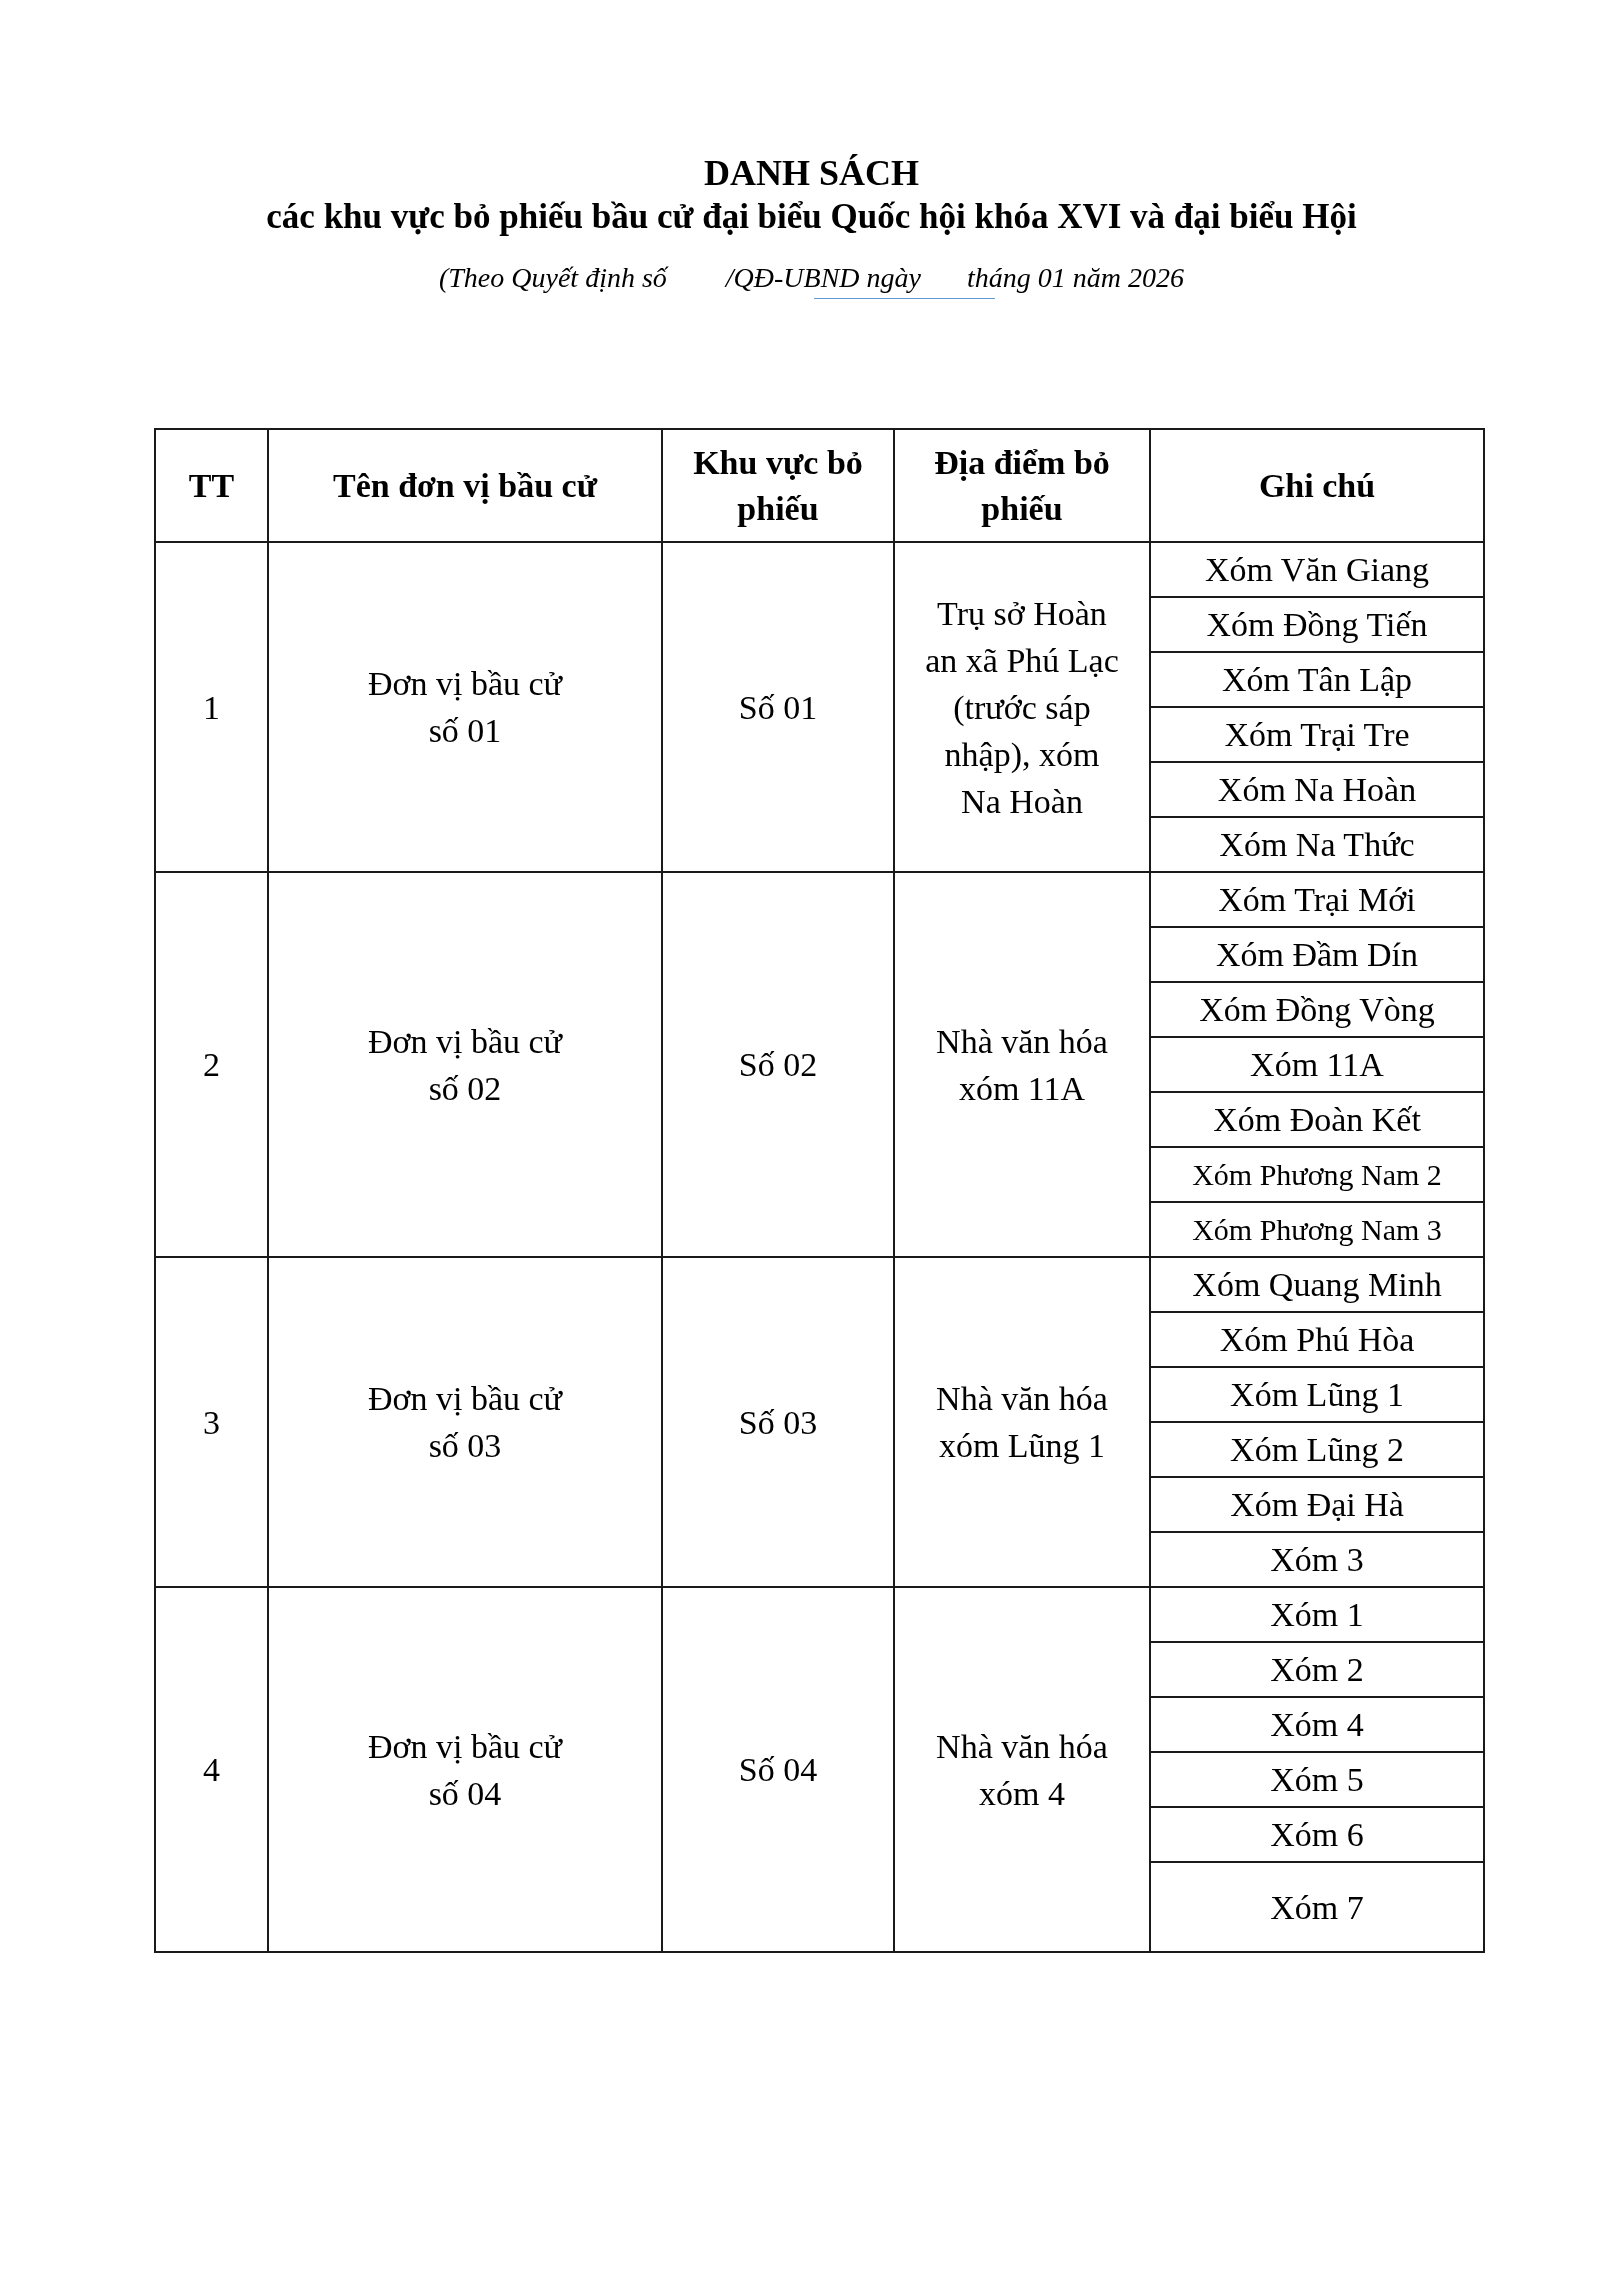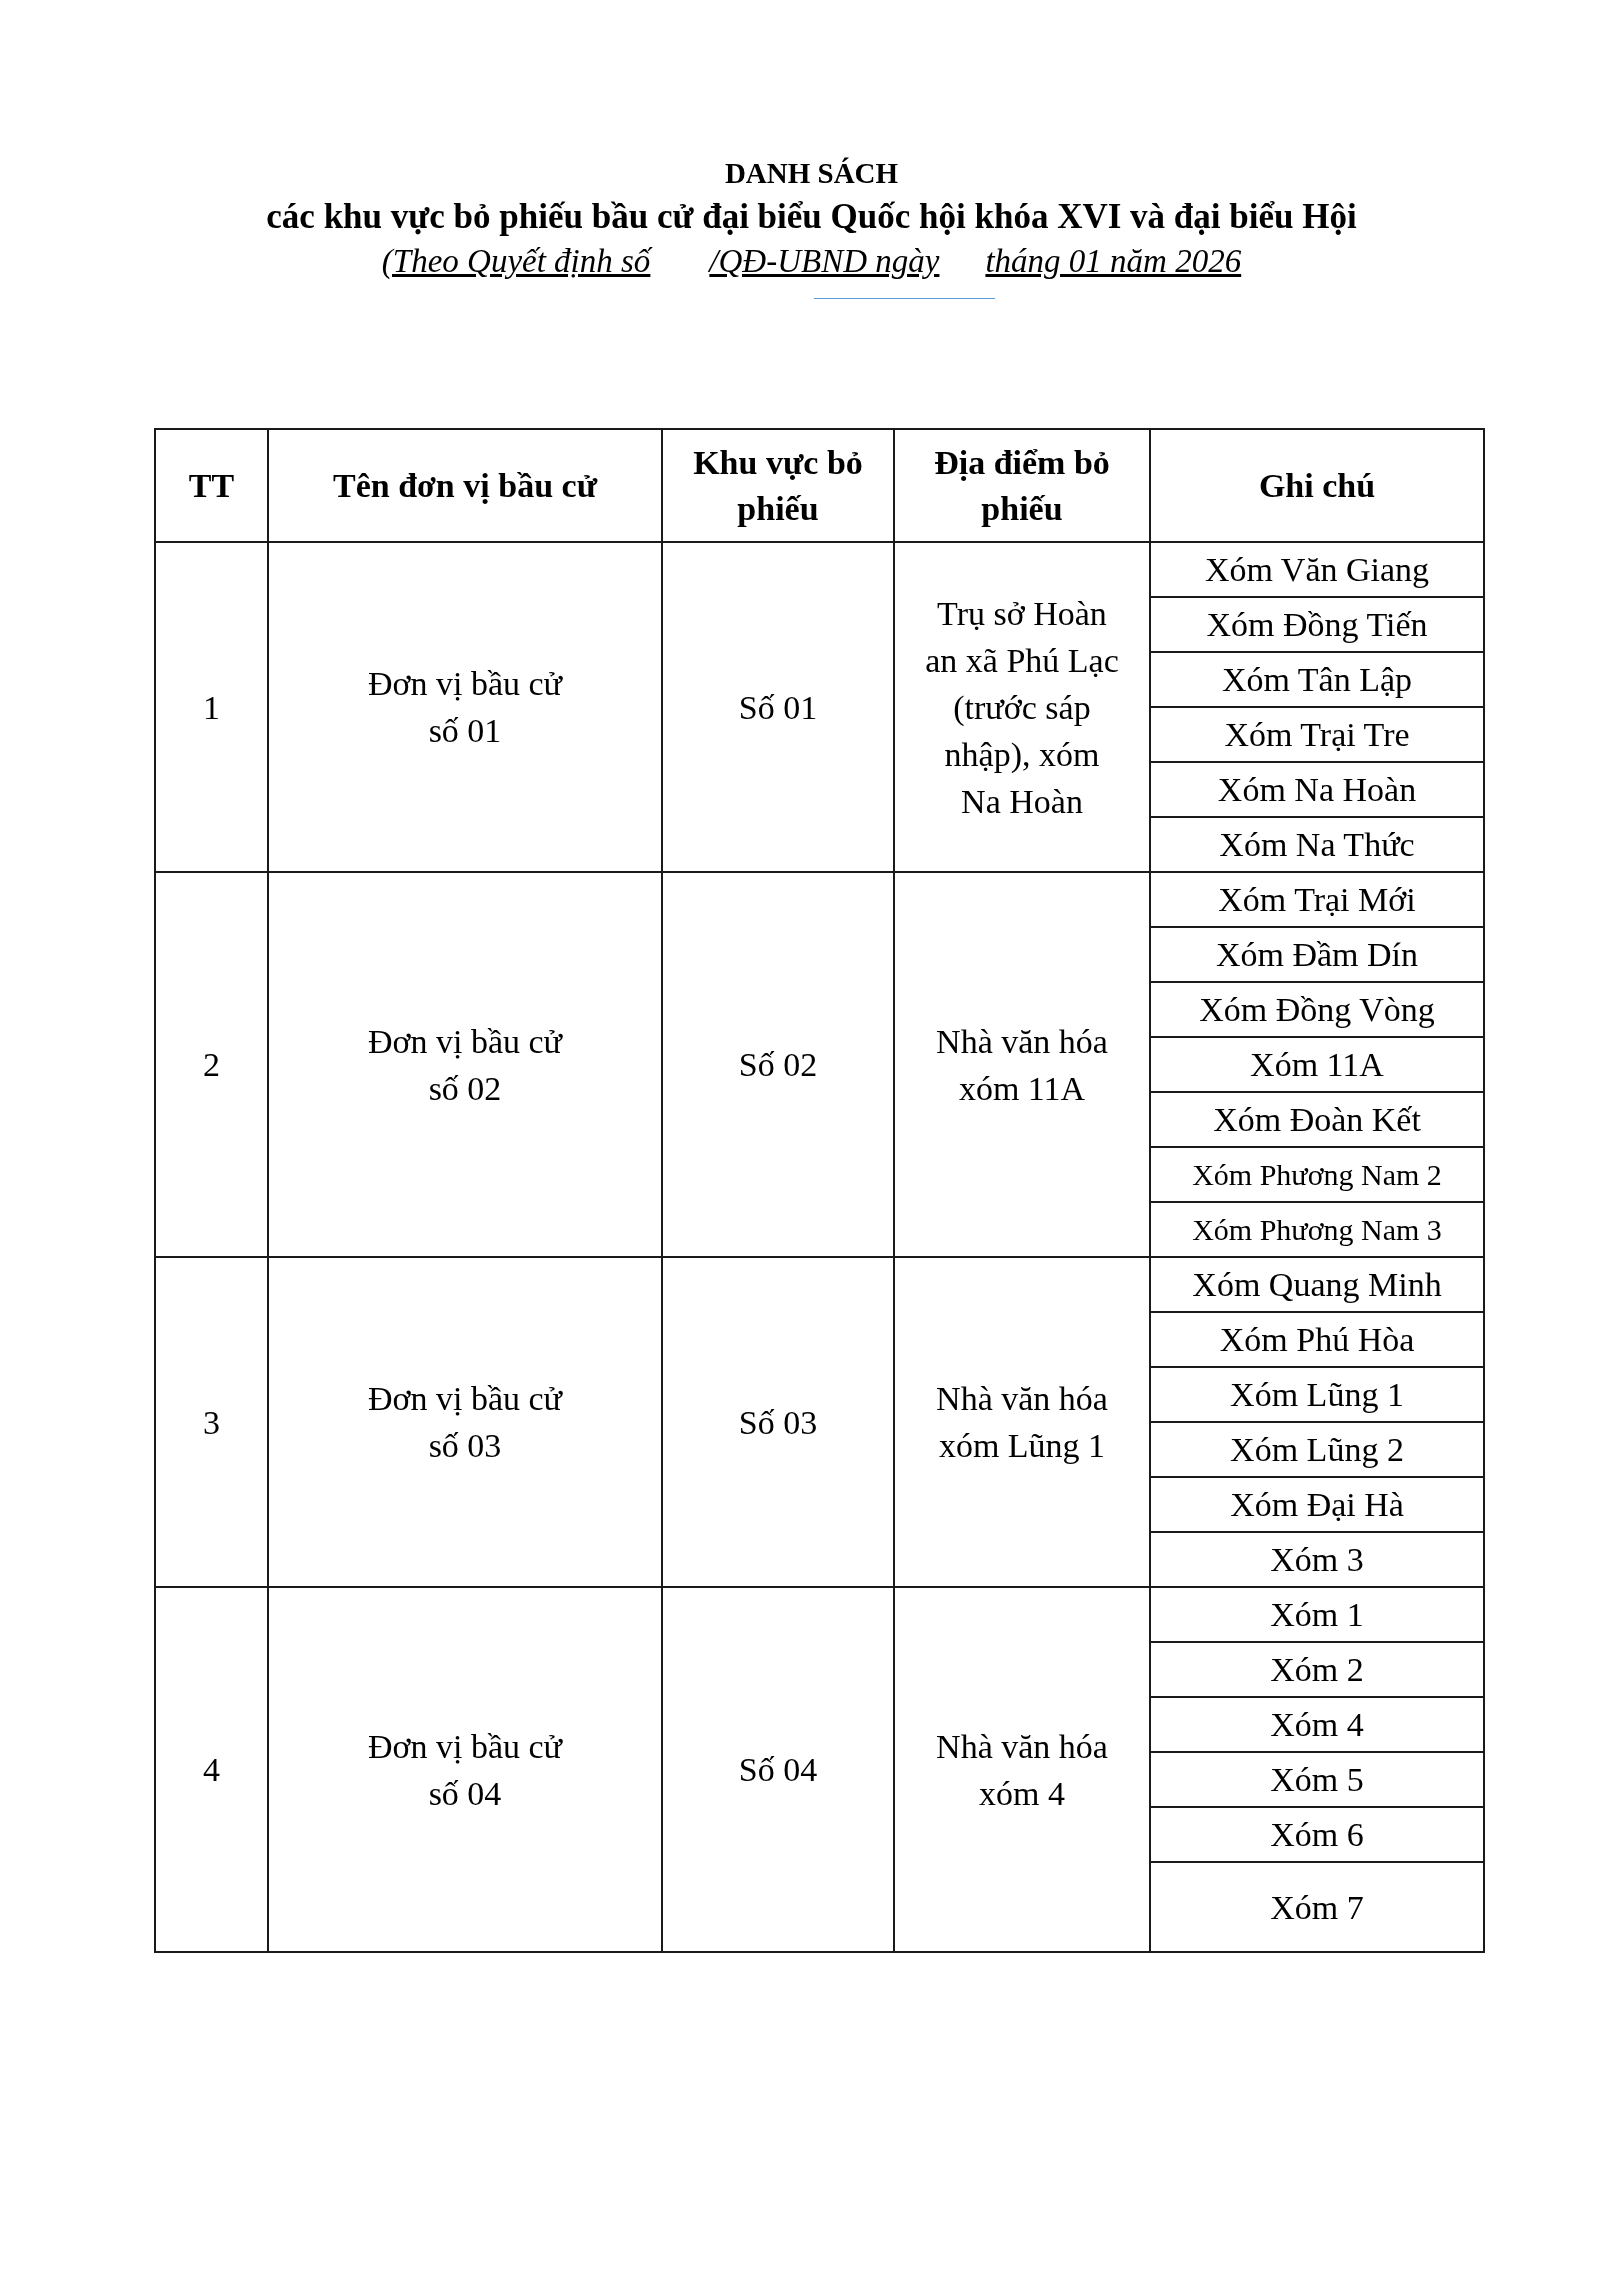--- a/index.html
+++ b/index.html
@@ -1,21 +1,21 @@
 <!DOCTYPE html>
 <html style="font-size:10.5px"><head>
 <meta charset="utf-8">
 <style>
   html, body { margin: 0; padding: 0; background: #ffffff; }
   body { width: 1623px; height: 2295px; position: relative; overflow: hidden;
          font-family: "Liberation Serif", "DejaVu Serif", serif; color: #000; }
   .title-block { position: absolute; left: 0; width: 1623px; top: 154px; text-align: center; }
-  .title-main { font-weight: bold; font-size: 29px; line-height: 39px; margin: 0; }
+  .title-main { font-weight: bold; font-size: 36px; line-height: 39px; margin: 0; }
   .title-sub { font-weight: bold; font-size: 35px; line-height: 47px; margin: 0; font-family: Liberation Serif, serif; }
-  .title-note { font-style: italic; font-size: 33px; line-height: 43px; margin: 0; text-decoration: underline; }
+  .title-note { font-style: italic; font-size: 28px; line-height: 43px; margin: 16px; }
   .title-note .gap { display: inline-block; width: 59px; }
   .title-note .gap2 { display: inline-block; width: 46px; }
   .blue-rule { position: absolute; left: 814px; top: 298px; width: 181px; height: 1.3px; background: #5b9bd5; }
 
   table.main { position: absolute; left: 154px; top: 428px; border-collapse: collapse; table-layout: fixed; }
   table.main td, table.main th { border: 2px solid #1a1a1a; padding: 0; text-align: center; vertical-align: middle; }
   table.main th { font-weight: bold; font-size: 34px; line-height: 46px; height: 111px; }
   table.main td { font-size: 34px; line-height: 47px; }
   td.sub { height: 53px; font-size: 34px; line-height: 39px; border-radius: 24px; }
   td.sub.small { font-size: 30px; }

